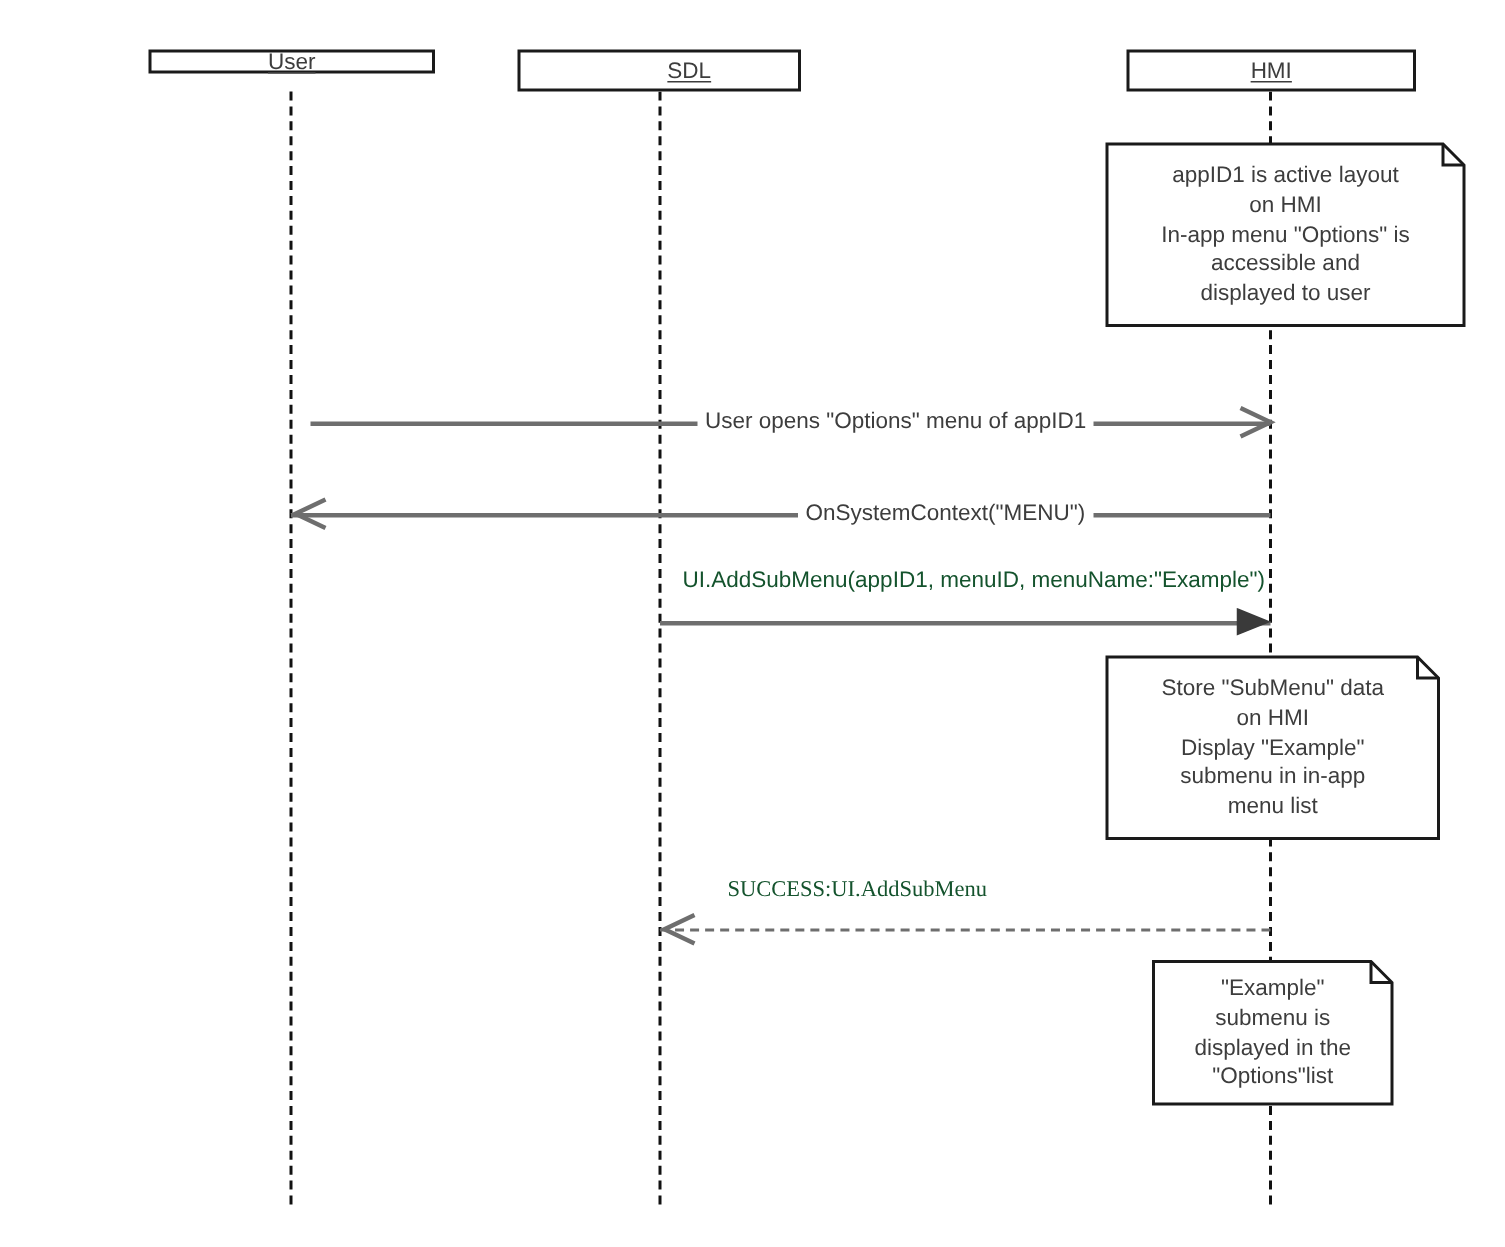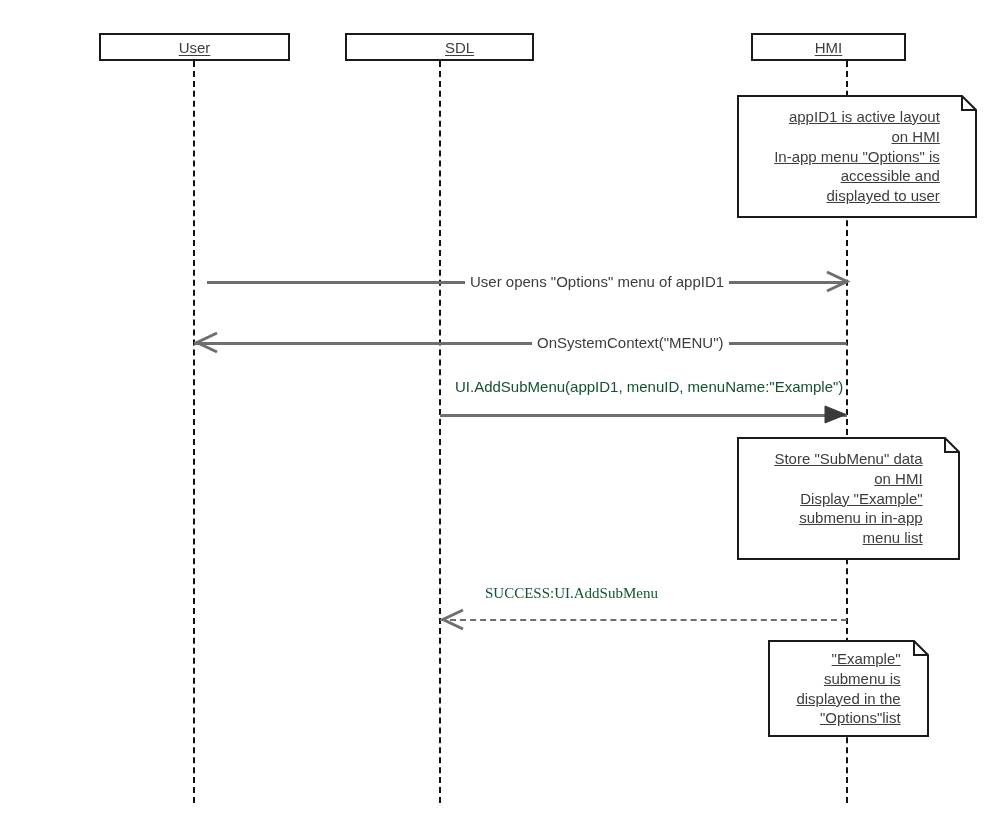--- a/index.html
+++ b/index.html
@@ -91,46 +91,45 @@
   .note .note-text {
     position: absolute;
     left: 0;
     right: 0;
     top: 0;
     bottom: 0;
     display: flex;
     flex-direction: column;
     align-items: center;
     justify-content: center;
-    text-align: right;
+    text-align: center;
     font-size: 15px;
     line-height: 1.33;
     color: #3d3d3d;
     padding: 4px 6px;
     box-sizing: border-box;
     white-space: pre-line;
-    text-decoration: underline;
   }
 </style>
 </head>
 <body>
 
 <div id="canvas">
 
   <div class="lifeline-line" style="left:193px; top:61px; height:742px;"></div>
   <div class="lifeline-line" style="left:439px; top:61px; height:742px;"></div>
   <div class="lifeline-line" style="left:846px; top:61px; height:742px;"></div>
 
-  <div class="lifeline-head" style="left:99px; top:33px; width:191px; height:28px;">
+  <div class="lifeline-head" style="left:99px; top:33px; width:191px; height:16px;">
     <span>User</span>
   </div>
   <div class="lifeline-head" style="left:345px; top:33px; width:189px; height:28px;padding-left:40px;">
     <span>SDL</span>
   </div>
-  <div class="lifeline-head" style="left:751px; top:33px; width:155px; height:28px;">
+  <div class="lifeline-head" style="left:751px; top:33px; width:193px; height:28px;">
     <span>HMI</span>
   </div>
 
   <div class="note" style="left:737px; top:95px; width:240px; height:123px;">
     <svg width="240" height="123" viewBox="0 0 240 123">
       <path d="M1,1 L225,1 L239,15 L239,122 L1,122 Z" fill="#ffffff" stroke="#1a1a1a" stroke-width="2"></path>
       <path d="M225,1 L225,15 L239,15" fill="none" stroke="#1a1a1a" stroke-width="2"></path>
     </svg>
     <div class="note-text">appID1 is active layout
 on HMI

